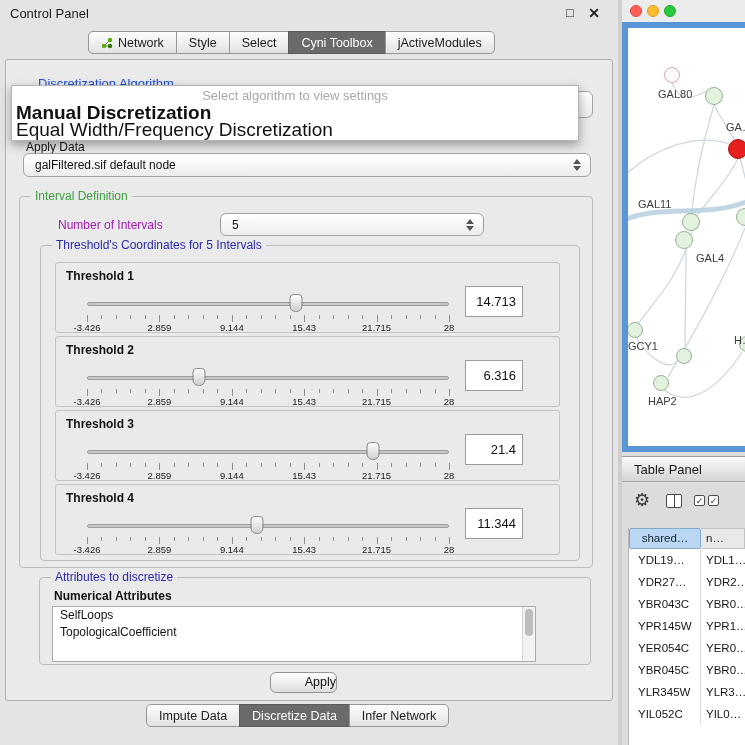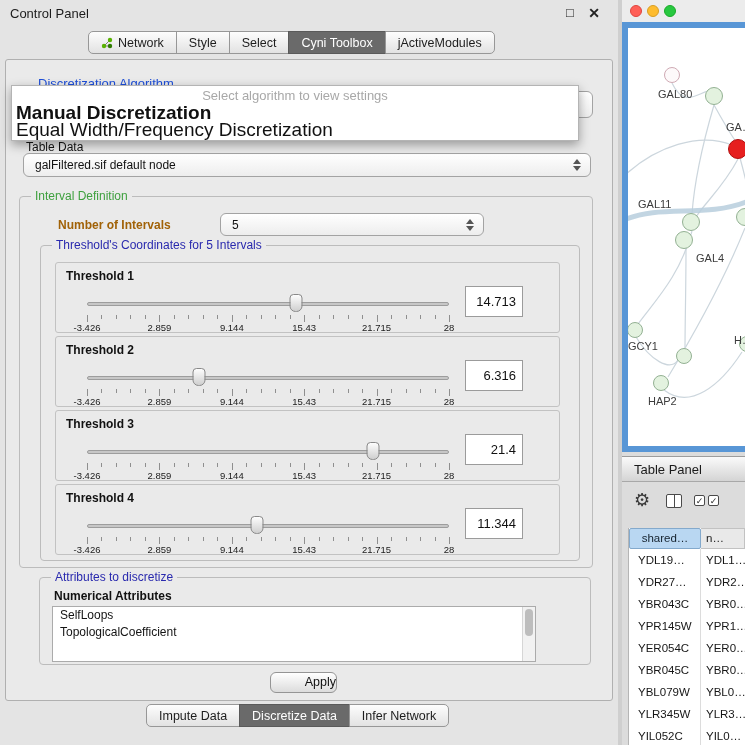--- a/index.html
+++ b/index.html
@@ -47,21 +47,21 @@
   .combo-arrows .up { width:0; height:0; border-left:4px solid transparent; border-right:4px solid transparent; border-bottom:5px solid #555; }
   .combo-arrows .down { width:0; height:0; border-left:4px solid transparent; border-right:4px solid transparent; border-top:5px solid #555; }
   #table-data-combo { left:17px; top:93px; width:568px; height:24px; }
 
   .groupbox { position:absolute; border:1px solid #bcbcbc; border-radius:4px; }
   .group-legend { position:absolute; top:-8px; left:11px; background:#eaeaea; padding:0 4px; font-size:12px; white-space:nowrap; }
   .legend-green { color:#3ea03e; }
   .legend-blue { color:#2929ae; }
 
   #interval-group { left:13px; top:136px; width:574px; height:372px; }
-  #num-intervals-label { position:absolute; left:38px; top:21px; font-size:12px; font-weight:bold; color:#a16207; }
+  #num-intervals-label { position:absolute; left:38px; top:21px; font-size:12px; font-weight:normal; color:#a21caf; }
   #num-intervals-combo { left:200px; top:16px; width:264px; height:23px; }
 
   #thresholds-group { left:20px; top:48px; width:540px; height:316px; }
 
   .threshold-block { position:absolute; left:14px; width:505px; height:71px;
                      border:1px solid #c2c2c2; border-radius:3px; background:#eaeaea; }
   .threshold-label { position:absolute; left:10px; top:6px; font-size:12px; font-weight:bold; color:#111; }
   .slider-zone { position:absolute; left:31px; top:30px; width:362px; height:38px; }
   .slider-track { position:absolute; left:0; right:0; top:9px; height:4px; background:#c7c7c7;
                   border:1px solid #9d9d9d; border-radius:3px; }
@@ -175,21 +175,21 @@
       <div id="algo-combo"></div>
 
       <div id="algo-popup">
         <div id="popup-prompt">Select algorithm to view settings</div>
         <div>
             <div class="dd-item bold">Manual Discretization</div>
             <div class="dd-item">Equal Width/Frequency Discretization</div>
           </div>
       </div>
 
-      <div id="table-data-label">Table Data</div>
+      <div id="table-data-label">Apply Data</div>
       <div class="combo" id="table-data-combo">
         <span class="combo-text">galFiltered.sif default node</span>
         <span class="combo-arrows">
             <span class="up"></span>
             <span class="down"></span>
           </span>
       </div>
 
       <div class="groupbox" id="interval-group">
         <span class="group-legend legend-green">Interval Definition</span>
@@ -501,24 +501,20 @@
           </div>
           <div class="trow">
             <div class="tcell c1">YER054C</div>
             <div class="tcell c2">YER0…</div>
           </div>
           <div class="trow">
             <div class="tcell c1">YBR045C</div>
             <div class="tcell c2">YBR0…</div>
           </div>
           <div class="trow">
-            <div class="tcell c1">YBL079W</div>
-            <div class="tcell c2">YBL0…</div>
-          </div>
-          <div class="trow">
             <div class="tcell c1">YLR345W</div>
             <div class="tcell c2">YLR3…</div>
           </div>
           <div class="trow">
             <div class="tcell c1">YIL052C</div>
             <div class="tcell c2">YIL0…</div>
           </div>
         </div>
     </div>
   </div>

